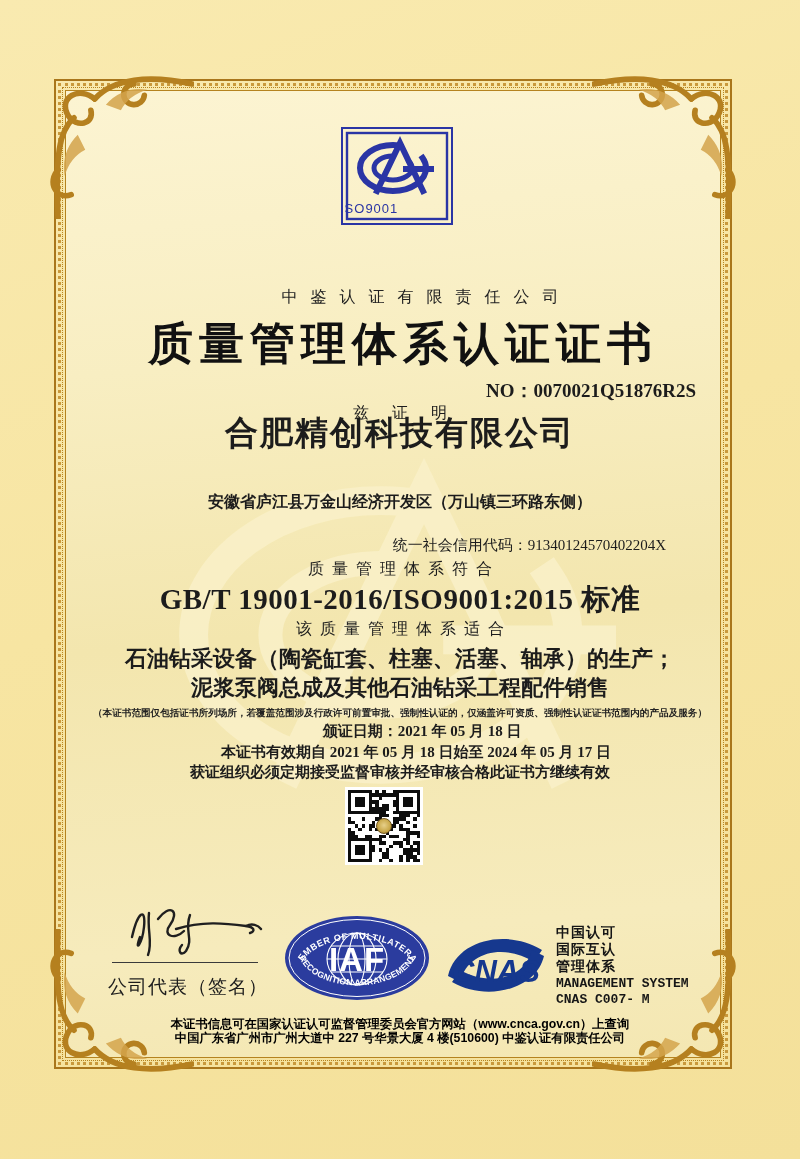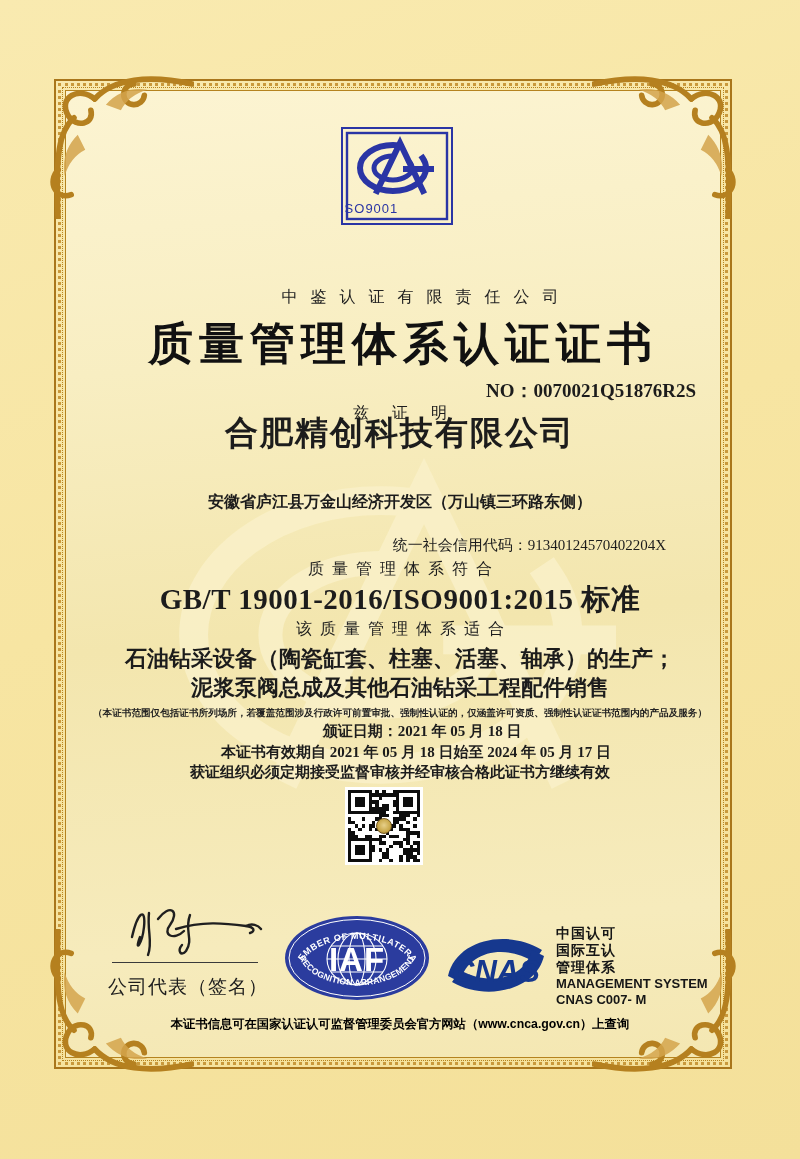--- a/index.html
+++ b/index.html
@@ -65,21 +65,21 @@
   
   .sig-svg { position:absolute; left:118px; top:893px; width:155px; height:70px; }
   .sig-line { position:absolute; left:112px; top:962px; width:146px; height:0; border-top:1.4px solid #3a3a3a; }
   .sig-label { position:absolute; left:108px; top:974px; width:160px; text-align:left;
     font-size:19px; font-weight:400; letter-spacing:1px; }
 
   
   .iaf-logo { position:absolute; left:283px; top:914px; width:148px; height:88px; }
   .cnas-logo { position:absolute; left:444px; top:928px; width:104px; height:74px; }
   .cnas-text { position:absolute; left:556px; top:925px; width:190px;
-    font-family:Liberation Sans, sans-serif; font-weight:bold; color:#161616; }
+    font-family:Liberation Mono, monospace; font-weight:bold; color:#161616; }
   .cnas-text .zh { font-size:14px; line-height:17px; letter-spacing:1px; }
   .cnas-text .en { font-size:13px; line-height:16px; letter-spacing:0; }
 
   
   .footer { position:absolute; left:0; right:0; top:1018px; text-align:center;
     font-family:"Liberation Sans",sans-serif; font-weight:bold; color:#000000; }
   .footer div { font-size:12.3px; line-height:13.5px; }
 </style>
 </head>
 <body>
@@ -677,13 +677,14 @@
 <div class="cnas-text">
   <div class="zh">中国认可</div>
   <div class="zh">国际互认</div>
   <div class="zh">管理体系</div>
   <div class="en">MANAGEMENT SYSTEM</div>
   <div class="en">CNAS C007- M</div>
 </div>
 
 <div class="footer">
   <div>本证书信息可在国家认证认可监督管理委员会官方网站（www.cnca.gov.cn）上查询</div>
+  <div>中国广东省广州市广州大道中 227 号华景大厦 4 楼(510600)  中鉴认证有限责任公司</div>
 </div>
 
 </body></html>

